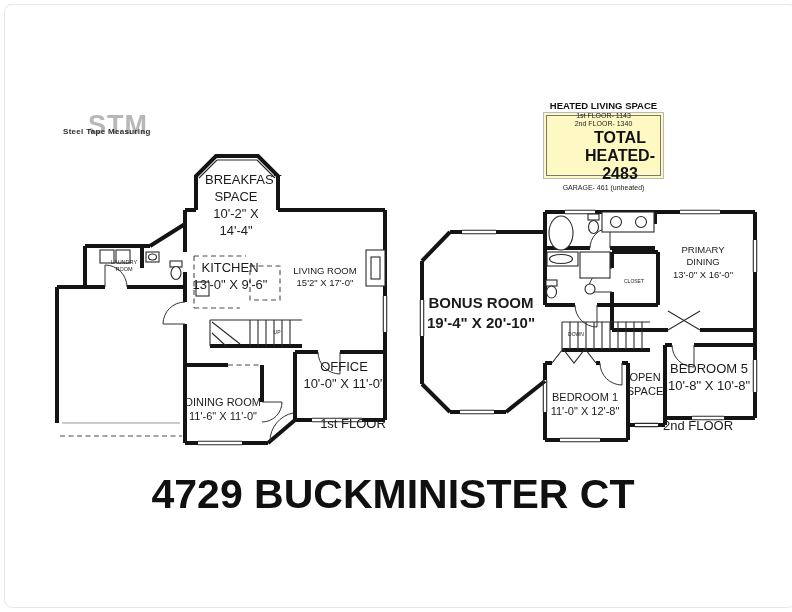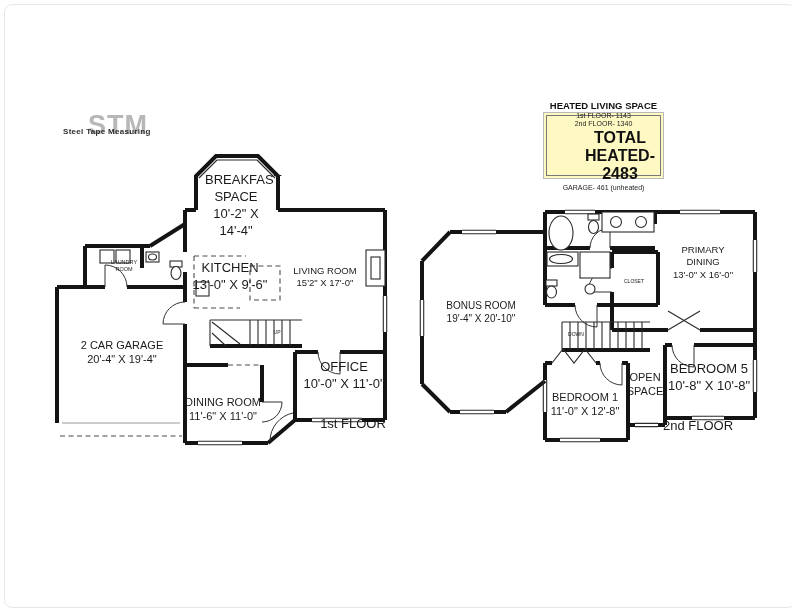--- a/index.html
+++ b/index.html
@@ -13,21 +13,21 @@
   .a{stroke:#333;stroke-width:1;fill:none;}
   .fx{stroke:#2a2a2a;stroke-width:1.1;fill:#fff;}
   .gline{stroke:#999;stroke-width:1.2;fill:none;}
 
   .rlabel{position:absolute;transform:translate(-50%,-50%);text-align:center;
           color:#1b1b1b;line-height:1.3;white-space:nowrap;}
   .rlabel .nm,.rlabel .dm{display:block;}
   .rlabel .dm:empty{display:none;}
   .wrap{white-space:normal;}
   .f5{font-size:5px;}.f55{font-size:5.5px;}.f75{font-size:13px;}
-  .f8{font-size:11px;}.f95{font-size:9.5px;}.f10{font-size:10px;}.f11{font-size:11px;}
+  .f8{font-size:11px;}.f95{font-size:9.5px;}.f10{font-size:15px;font-weight:bold;}.f11{font-size:11px;}
 
   .logo-mono{position:absolute;left:88px;top:110px;font-size:27px;font-weight:bold;
              color:#b7b7b7;letter-spacing:1px;}
   .logo-text{position:absolute;left:63px;top:127px;font-size:8px;font-weight:bold;
              color:#2e2e2e;letter-spacing:.3px;}
 
   .infobox{position:absolute;left:543px;top:112px;width:121px;height:67px;
            border:1px solid #b9b9b9;padding:2px;box-sizing:border-box;background:#fef9c3;}
   .infobox .inner{border:1px solid #777;width:100%;height:100%;box-sizing:border-box;
            display:flex;flex-direction:column;justify-content:center;align-items:center;
@@ -145,24 +145,20 @@
 
   </div>
   <div class="rlabel f75" style="left:230px;top:277px">
     <span class="nm">KITCHEN</span>
     <span class="dm">13'-0" X 9'-6"</span>
   </div>
   <div class="rlabel f95" style="left:325px;top:277px">
     <span class="nm">LIVING ROOM</span>
     <span class="dm">15'2" X 17'-0"</span>
   </div>
-  <div class="rlabel f11" style="left:122px;top:352px">
-    <span class="nm">2 CAR GARAGE</span>
-    <span class="dm">20'-4" X 19'-4"</span>
-  </div>
   <div class="rlabel f8" style="left:223px;top:409px">
     <span class="nm">DINING ROOM</span>
     <span class="dm">11'-6" X 11'-0"</span>
   </div>
   <div class="rlabel f75" style="left:344px;top:376px">
     <span class="nm">OFFICE</span>
     <span class="dm">10'-0" X 11'-0"</span>
   </div>
   <div class="rlabel f5" style="left:277px;top:332px">
     <span class="nm">UP</span>
@@ -191,13 +187,14 @@
   </div>
   <div class="rlabel f75" style="left:709px;top:378px">
     <span class="nm">BEDROOM 5</span>
     <span class="dm">10'-8" X 10'-8"</span>
   </div>
   <div class="rlabel f5" style="left:576px;top:334px">
     <span class="nm">DOWN</span>
   </div>
   <div class="floor-label" style="left:698px;top:425px">2nd FLOOR</div>
 
+  <div class="address">4729 BUCKMINISTER CT</div>
 </div>
 
 </body></html>

